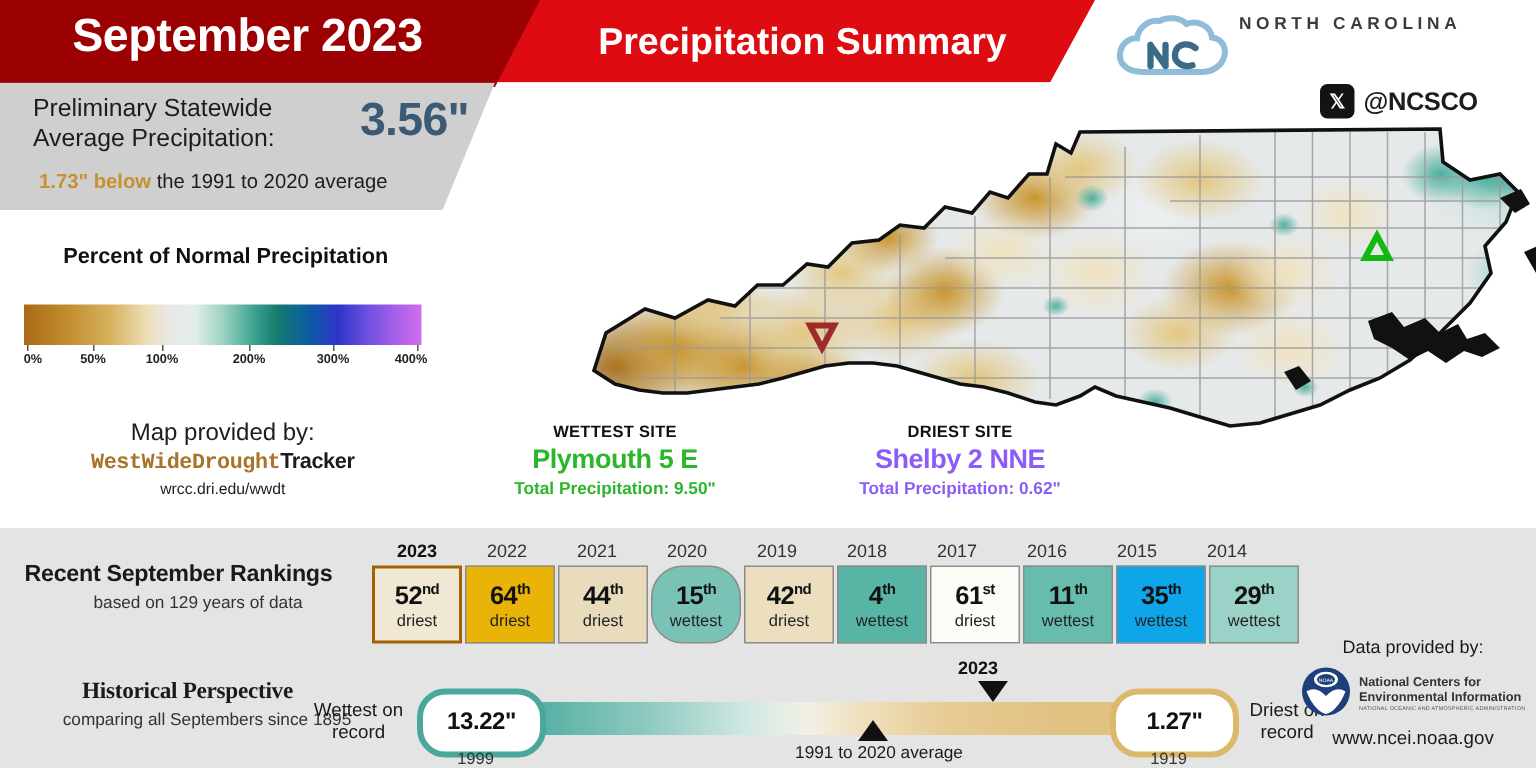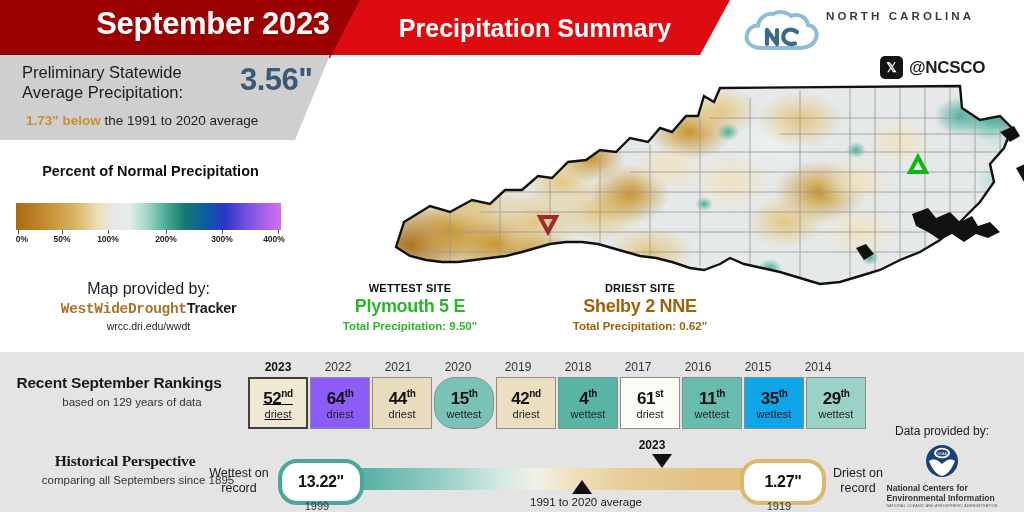--- a/index.html
+++ b/index.html
@@ -16,21 +16,21 @@
     background:#de0b10;
     clip-path:polygon(0 0, 730px 0, 700px 55px, 0 55px);
   }
   .hdr-red-dark{
     position:absolute;left:0;top:0;width:360px;height:58px;
     background:#9b0003;
     clip-path:polygon(0 0, 360px 0, 330px 58px, 0 58px);
   }
   .hdr-title{
     position:absolute;left:0;top:6px;width:330px;text-align:center;
-    color:#ffffff;font-size:31px;font-weight:bold;letter-spacing:-0.3px;margin-left:48px;
+    color:#ffffff;font-size:31px;font-weight:bold;letter-spacing:-0.3px;
   }
   .hdr-sub{
     position:absolute;left:370px;top:14px;width:330px;text-align:center;
     color:#ffffff;font-size:25px;font-weight:bold;
   }
 
   
   .stat-panel{
     position:absolute;left:0;top:55px;width:360px;height:85px;
     background:#cfcfcf;
@@ -84,21 +84,21 @@
   .wwdt-url{position:absolute;left:16px;top:320px;width:265px;text-align:center;font-size:10.5px;color:#1d1d1d;}
 
   
   .site{position:absolute;top:282px;width:230px;text-align:center;}
   .site.wet{left:295px;}
   .site.dry{left:525px;}
   .site .hdr{font-size:11px;font-weight:bold;color:#111;letter-spacing:0.2px;}
   .site .nm{font-size:18px;font-weight:bold;margin-top:2px;letter-spacing:-0.3px;}
   .site .tp{font-size:11.5px;font-weight:bold;margin-top:3px;}
   .site.wet .nm,.site.wet .tp{color:#2cb62c;}
-  .site.dry .nm,.site.dry .tp{color:#a16207;}
+  .site.dry .nm,.site.dry .tp{color:#8b5cf6;}
 
   
   .map{position:absolute;left:300px;top:72px;width:724px;height:272px;}
 
   
   .bottom{position:absolute;left:0;top:352px;width:1024px;height:160px;background:#e4e4e4;}
 
   .sect-title{position:absolute;font-weight:bold;color:#1a1a1a;text-align:center;}
   .sect-sub{position:absolute;color:#333;text-align:center;padding-left:13px;}
 
@@ -108,21 +108,21 @@
   #hist-sub{left:0;top:474px;width:250px;font-size:11.5px;}
 
   
   .rank-years{position:absolute;left:248px;top:360px;display:flex;}
   .rank-years div{width:60px;text-align:center;font-size:12px;color:#333;}
   .rank-years div.cur{font-weight:bold;color:#111;}
   .rank-boxes{position:absolute;left:248px;top:377px;display:flex;}
   .rbox{width:58px;height:50px;border:1px solid #8c8c8c;margin-right:2px;
     display:flex;flex-direction:column;align-items:center;justify-content:center;}
   .rbox:last-child{margin-right:0;}
-  .rbox.cur{border:2px solid #404040;width:56px;height:48px;text-decoration:underline;}
+  .rbox.cur{border:2px solid #a16207;width:56px;height:48px;}
   .rbox .num{font-size:17px;font-weight:bold;color:#111;line-height:18px;letter-spacing:-0.4px;}
   .rbox .num sup{font-size:10px;font-weight:bold;}
   .rbox .cat{font-size:11px;color:#222;line-height:13px;margin-top:1px;}
 
   
   .hist-wrap{position:absolute;left:248px;top:450px;width:600px;height:60px;}
   .hist-bar{position:absolute;left:55px;top:18px;width:470px;height:22px;
     background:linear-gradient(to right,#3fa89b 0%,#55b0a4 12%,#90cbc2 28%,
       #d4e9e4 42%,#f2f0e6 50%,#efe0bb 58%,#e6cb93 70%,#e2c283 85%,#e0bf7e 100%);
   }
@@ -141,21 +141,21 @@
   .tri-up{position:absolute;left:324px;top:30px;width:0;height:0;
     border-left:10px solid transparent;border-right:10px solid transparent;border-bottom:14px solid #111;}
   .avg-lab{position:absolute;left:258px;top:46px;width:160px;text-align:center;font-size:11.5px;color:#1a1a1a;}
   .tri-dn{position:absolute;left:404px;top:4px;width:0;height:0;
     border-left:10px solid transparent;border-right:10px solid transparent;border-top:14px solid #111;}
   .cur-lab{position:absolute;left:374px;top:-12px;width:60px;text-align:center;font-size:12px;font-weight:bold;color:#111;}
 
   
   .noaa{position:absolute;left:862px;top:424px;width:160px;text-align:center;}
   .noaa .dp{font-size:12px;color:#1a1a1a;}
-  .noaa-row{display:flex;align-items:center;justify-content:center;gap:5px;margin-top:6px;flex-direction:column;}
+  .noaa-row{display:flex;align-items:center;justify-content:center;gap:5px;margin-top:6px;}
   .noaa-txt{text-align:left;}
   .noaa-t1{font-size:8.5px;font-weight:bold;color:#333;line-height:10px;}
   .noaa-t2{font-size:3.6px;color:#555;letter-spacing:0.2px;margin-top:1px;}
   .noaa-url{font-size:12.5px;color:#1a1a1a;margin-top:7px;}
 </style>
 </head>
 <body>
 
 <div id="page">
 
@@ -357,21 +357,21 @@
       <div>2017</div>
       <div>2016</div>
       <div>2015</div>
       <div>2014</div>
     </div>
   <div class="rank-boxes" id="rank-boxes">
       <div class="rbox cur" style="background: rgb(240, 232, 210);">
         <div class="num">52<sup>nd</sup></div>
         <div class="cat">driest</div>
       </div>
-      <div class="rbox" style="background: #8b5cf6;">
+      <div class="rbox" style="background: #eab308;">
         <div class="num">64<sup>th</sup></div>
         <div class="cat">driest</div>
       </div>
       <div class="rbox" style="background: rgb(233, 220, 188);">
         <div class="num">44<sup>th</sup></div>
         <div class="cat">driest</div>
       </div>
       <div class="rbox" style="background: rgb(121, 194, 181); border-radius: 21px;">
         <div class="num">15<sup>th</sup></div>
         <div class="cat">wettest</div>

